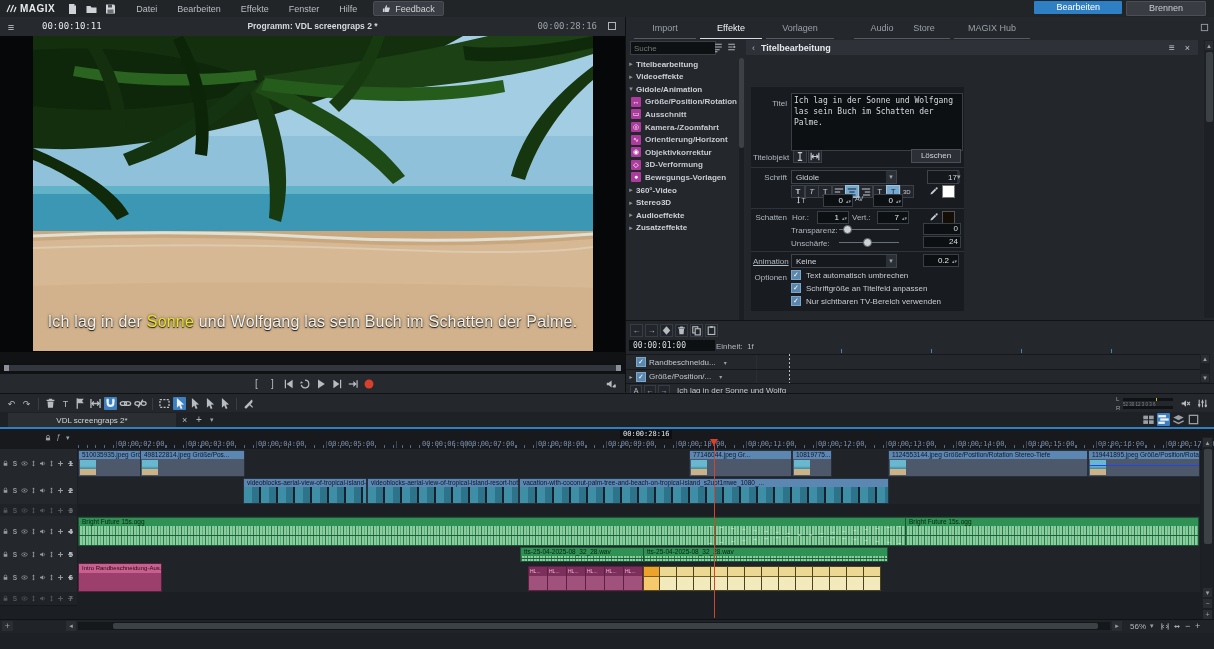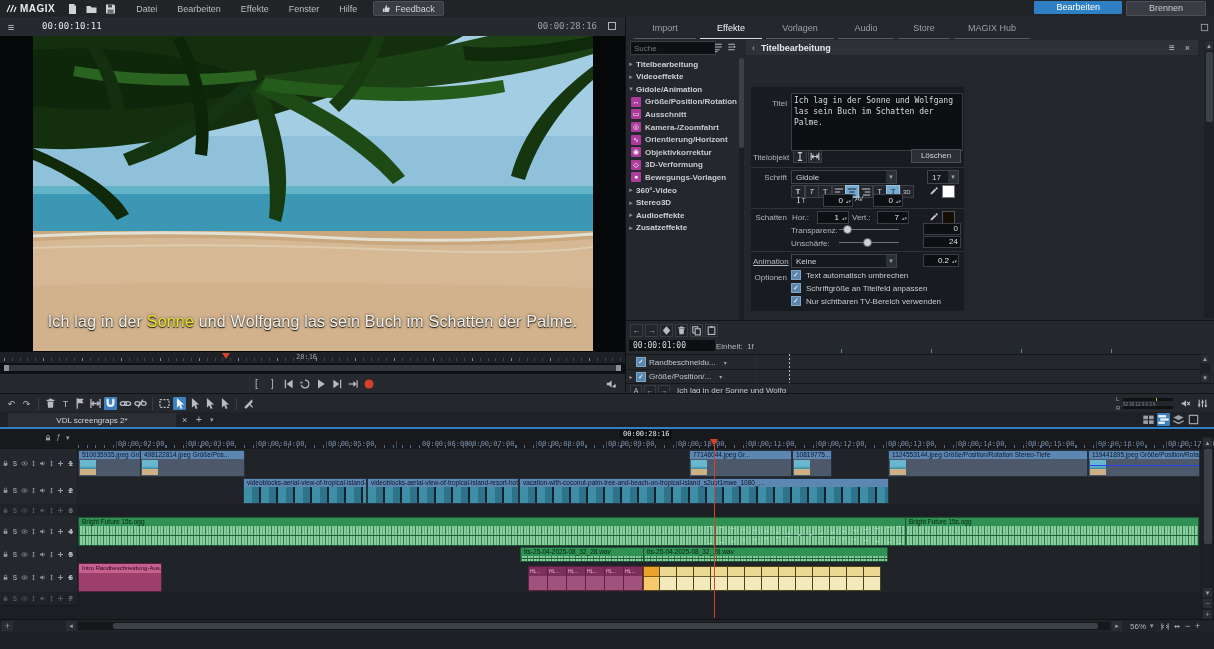--- a/index.html
+++ b/index.html
@@ -150,20 +150,21 @@
     <div style="margin-left:auto;display:flex;padding-right:8px;">
       <div class="mode-btn" style="background:#2f7fc4;color:#fff;">Bearbeiten</div>
       <div class="mode-btn" style="background:#393d43;color:#c8ccd2;border:1px solid #4a4e55;">Brennen</div>
     </div>
   </div>
 
   <div id="preview">
     <div id="pv-head">
       <span class="ic" style="position:absolute;left:5px;top:4px;width:12px;height:11px;font-size:11px;color:#cfd3d8;">≡</span>
       <span class="mono" style="position:absolute;left:42px;top:4px;font-size:9px;color:#e6e9ec;">00:00:10:11</span>
+      <span style="position:absolute;left:0;right:0;top:4px;text-align:center;font-size:8.5px;font-weight:bold;color:#d6dade;">Programm: VDL screengraps 2 *</span>
       <span class="mono" style="position:absolute;right:28px;top:4px;font-size:9px;color:#9aa0a7;">00:00:28:16</span>
       <span class="ic" style="position:absolute;right:8px;top:4px;width:10px;height:10px;">
           <svg viewBox="0 0 10 10">
             <rect x="1.5" y="1.5" width="7" height="7" fill="none" stroke="#aeb4ba"></rect>
           </svg>
         </span>
     </div>
     <div id="pv-video">
       <div id="pv-img">
         <svg width="560" height="315" viewBox="0 0 560 315">
@@ -190,27 +191,20 @@
           <path d="M0 112 C40 130 80 150 96 178 L84 184 C64 156 30 136 0 124 Z" fill="#10290b"></path>
           <path d="M150 0 C170 36 180 78 174 120 L162 118 C166 80 158 40 140 4 Z" fill="#0c2408"></path>
           <path d="M60 0 C80 26 92 58 94 92 L82 94 C78 62 68 30 48 2 Z" fill="#132f0e"></path>
           <path d="M340 0 C330 26 316 48 296 66 L306 76 C328 56 342 30 352 0 Z" fill="#173a11"></path>
         </svg>
       </div>
       <div id="pv-sub">
         <span>Ich lag in der </span><span id="sub-hl" style="color: rgb(232, 227, 42);">Sonne</span><span> und Wolfgang las sein Buch im Schatten der Palme.</span>
       </div>
     </div>
-    <div id="pv-ruler">
-      <div class="ab" style="left:4px;right:4px;top:6px;height:3px;background:
-        repeating-linear-gradient(90deg,rgba(120,155,195,.85) 0 1px,transparent 1px 39px),
-        repeating-linear-gradient(90deg,rgba(110,118,128,.45) 0 1px,transparent 1px 7.8px);"></div>
-      <div class="ab" style="left:222px;top:1px;width:0;height:0;border-left:4px solid transparent;border-right:4px solid transparent;border-top:6px solid #d8402e;"></div>
-      <span class="ab mono" style="left:296px;top:1px;font-size:7px;color:#9aa2ab;">28:16</span>
-    </div>
     <div id="pv-range">
       <div class="ab" style="left:4px;right:4px;top:2px;height:6px;background:#33373d;"></div>
       <div class="ab" style="left:4px;top:2px;width:5px;height:6px;background:#8a9098;"></div>
       <div class="ab" style="right:4px;top:2px;width:5px;height:6px;background:#8a9098;"></div>
     </div>
     <div id="pv-trans">
       <span class="ic" style="position:absolute;right:8px;width:12px;height:12px;">
           <svg viewBox="0 0 10 10">
             <path d="M1.5 4h1.6L5.5 2v6L3.1 6H1.5z" fill="#b7bcc2"></path>
             <path d="M6.5 7.5 8.5 5.5M8.5 5.5v2h-2" stroke="#b7bcc2" fill="none"></path>
@@ -254,21 +248,21 @@
           </svg>
         </div>
       </div>
   </div>
 
   <div id="rpanel">
     <div id="panel-tabs">
         <div class="ptab" style="left: 8px; width: 62px;">Import</div>
         <div class="ptab act" style="left: 74px; width: 62px;">Effekte</div>
         <div class="ptab" style="left: 140px; width: 68px;">Vorlagen</div>
-        <div class="ptab" style="left: 212px; width: 56px;">Audio</div>
+        <div class="ptab" style="left: 228px; width: 56px;">Audio</div>
         <div class="ptab" style="left: 272px; width: 52px;">Store</div>
         <div class="ptab" style="left: 328px; width: 76px;">MAGIX Hub</div>
       </div>
     <span class="ic" style="position:absolute;right:6px;top:6px;width:9px;height:9px;">
         <svg viewBox="0 0 10 10">
           <rect x="1.5" y="1.5" width="7" height="7" fill="none" stroke="#9aa0a7"></rect>
         </svg>
       </span>
 
     <div id="fx-col">
@@ -375,21 +369,21 @@
           </span>
         <div class="ab" style="left:160px;top:62px;width:48px;height:12px;background:#2c3036;border:1px solid #4a4f56;color:#d0d4da;text-align:center;line-height:12px;font-size:8px;cursor:pointer;">Löschen</div>
         <div class="te-div" style="top:80px;"></div>
 
         <span class="te-lab" style="left:2px;top:86px;">Schrift</span>
         <div class="dd" style="left:40px;top:83px;width:104px;height:12px;">
           <span style="padding-left:4px;">Gidole</span>
           <span class="cd">▾</span>
         </div>
         <div class="dd" style="left:176px;top:83px;width:30px;height:12px;">
-          <span style="padding-left:4px;">17</span>
+          <span style="padding-left:4px;margin-left:16px;">17</span>
           <span class="cd">▾</span>
         </div>
         <div id="fmt-row">
             <div class="fbtn" style="left: 40px; top: 98px; font-weight: bold;">T</div>
             <div class="fbtn" style="left: 53.6px; top: 98px; font-style: italic;">T</div>
             <div class="fbtn" style="left: 67.2px; top: 98px; text-decoration: underline;">T</div>
             <div class="fbtn" style="left: 80.8px; top: 98px;">
               <svg viewBox="0 0 10 10">
                 <path d="M1.5 2.5h7M1.5 5h4.5M1.5 7.5h6" stroke="currentColor"></path>
               </svg>

